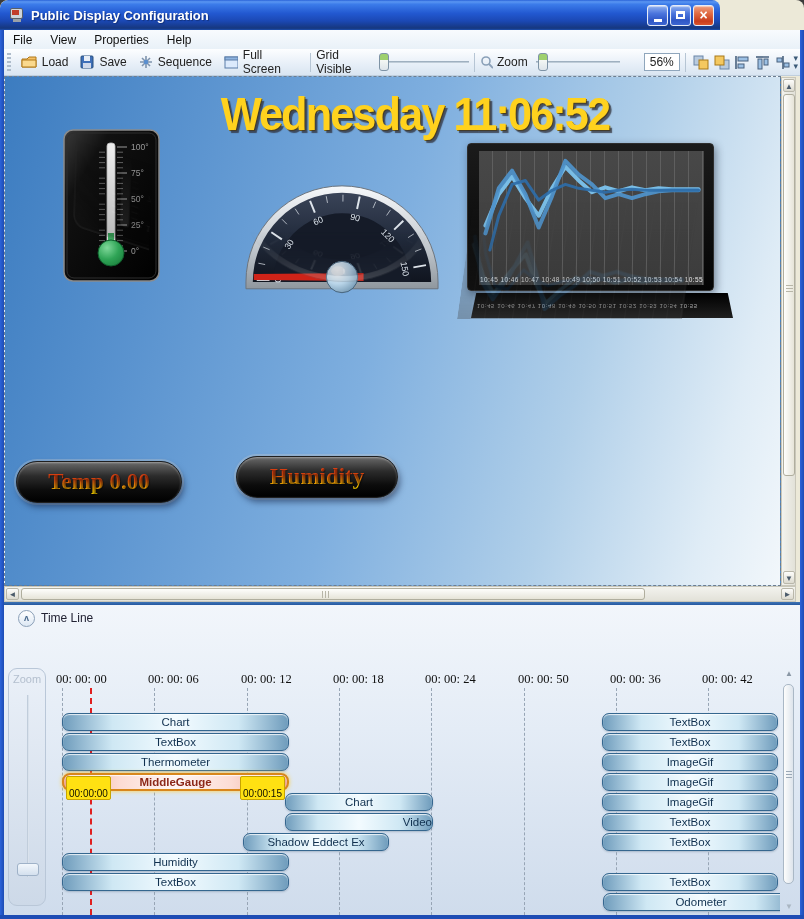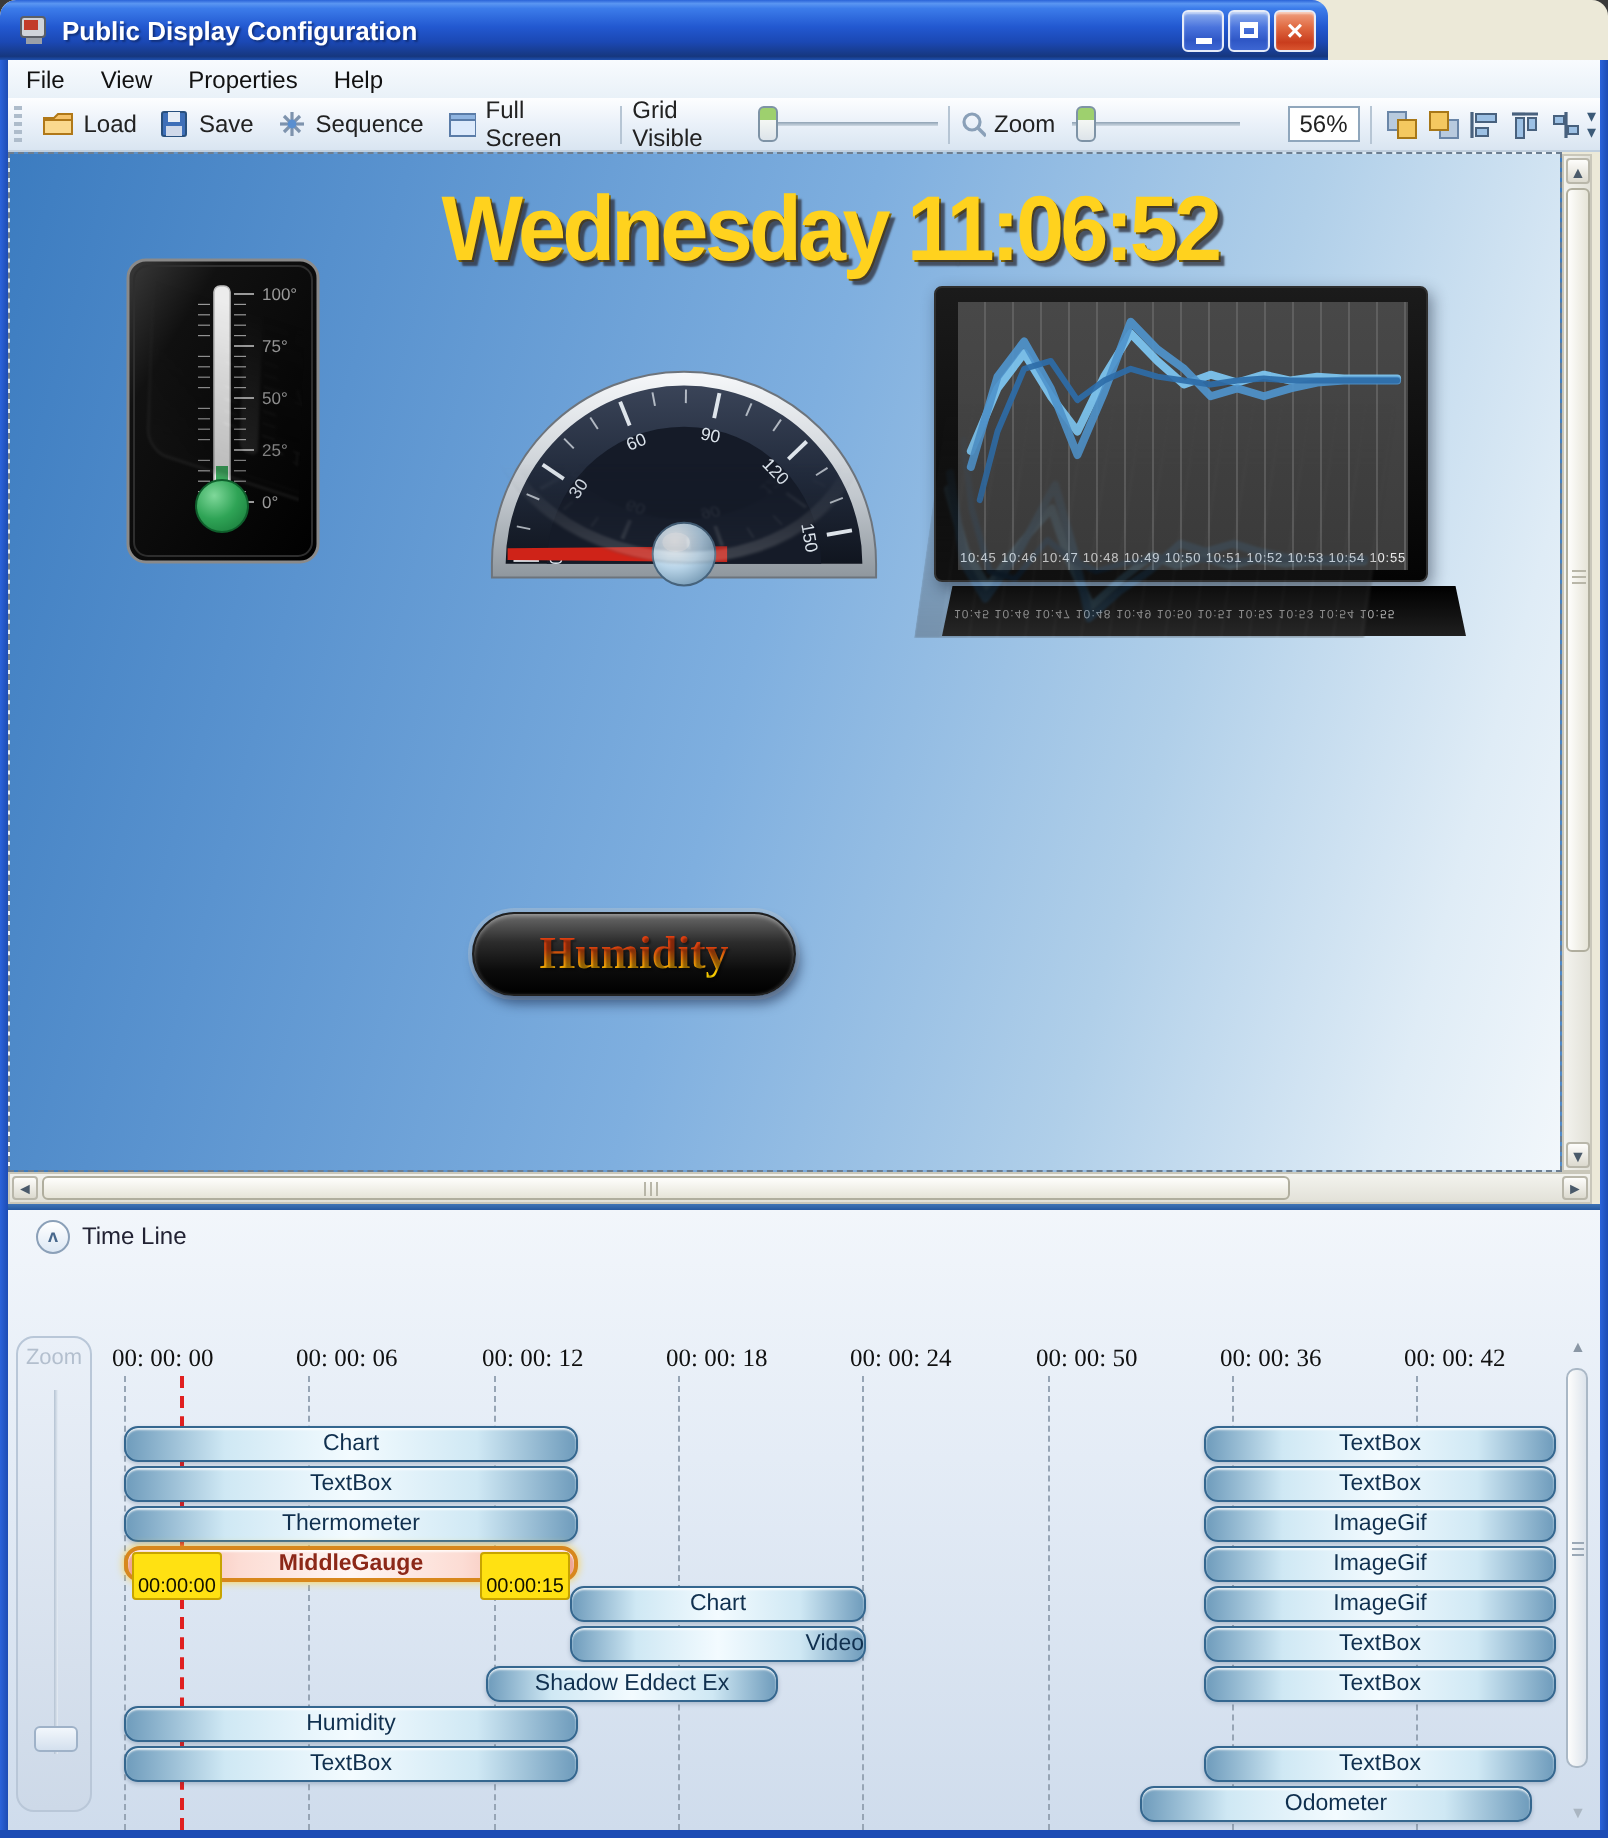--- a/index.html
+++ b/index.html
@@ -1,20 +1,20 @@
 <!DOCTYPE html>
 <html><head>
 <meta charset="utf-8">
 <style>
   html,body{margin:0;padding:0;background:#3a3a3a;}
   *{box-sizing:border-box;}
   .win{position:relative;width:804px;height:919px;font-family:"Liberation Sans",sans-serif;
        background:#ece9d8;overflow:hidden;border-radius:8px 8px 0 0;}
   
-  .titlebar{position:absolute;left:0;top:0;width:664px;height:30px;border-radius:8px 8px 0 0;
+  .titlebar{position:absolute;left:0;top:0;width:720px;height:30px;border-radius:8px 8px 0 0;
     background:linear-gradient(180deg,#2a63d8 0%,#5a96f2 6%,#3c7cea 14%,#2258d0 45%,#1b48b4 70%,#16377e 94%,#1d4fae 100%);
     display:flex;align-items:center;padding:0 6px;}
   .title-icon{width:17px;height:16px;margin:0 5px 0 3px;position:relative;}
   .title-icon .mon{position:absolute;left:1px;top:1px;width:13px;height:11px;background:#cfd4da;border:1px solid #5a5f66;border-radius:2px;}
   .title-icon .scr{position:absolute;left:3px;top:3px;width:7px;height:5px;background:#c23c2a;}
   .title-icon .base{position:absolute;left:4px;top:12px;width:8px;height:3px;background:#9aa0a8;}
   .title-text{color:#fff;font-weight:bold;font-size:13px;text-shadow:1px 1px 1px #12327e;flex:1;}
   .winbtn{width:21px;height:21px;border-radius:3px;border:1px solid #e6ecf8;margin-left:2px;
     display:flex;align-items:center;justify-content:center;color:#fff;font-weight:bold;
     background:linear-gradient(180deg,#8fb0ef 0%,#4a74dd 40%,#2f57c6 75%,#3d66d2 100%);
@@ -538,20 +538,23 @@
         <div class="screen">
         <svg width="225" height="118" viewBox="0 0 225 118">
             <polyline points="6.44,74.56 19.76,43.2 33.08,25.56 46.400000000000006,47.12 59.72,64.75999999999999 73.04,37.32 86.36,15.76 99.68,29.48 113,41.24 126.32000000000001,36.34 139.64,40.26 152.96,36.34 166.28,39.28 179.60000000000002,37.32 192.92,38.3 219.56,38.3" fill="none" stroke="#7ec8f4" stroke-width="4" stroke-linejoin="round" stroke-linecap="round" opacity="0.92"></polyline>
             <polyline points="6.44,82.4 19.76,37.32 33.08,19.68 46.400000000000006,43.2 59.72,76.52 73.04,45.16 86.36,9.879999999999999 99.68,23.6 113,33.4 126.32000000000001,47.12 139.64,43.2 152.96,47.12 166.28,43.2 179.60000000000002,40.26 192.92,39.28 219.56,39.28" fill="none" stroke="#4f94cc" stroke-width="4" stroke-linejoin="round" stroke-linecap="round" opacity="0.92"></polyline>
             <polyline points="10.88,99.06 19.76,64.75999999999999 33.08,33.4 46.400000000000006,29.48 59.72,49.080000000000005 73.04,39.28 86.36,33.4 99.68,37.32 113,39.28 126.32000000000001,41.24 139.64,39.28 152.96,38.3 166.28,39.28 179.60000000000002,39.28 192.92,39.28 219.56,39.28" fill="none" stroke="#2e6da8" stroke-width="3" stroke-linejoin="round" stroke-linecap="round" opacity="0.92"></polyline>
           </svg>
         <div class="axis-labels">10:45 10:46 10:47 10:48 10:49 10:50 10:51 10:52 10:53 10:54 10:55</div>
       </div>
       </div>
 
+    <div class="pill temp">
+        <span>Temp 0.00</span>
+      </div>
     <div class="pill humidity">
         <span>Humidity</span>
       </div>
   </div>
 
   <div class="vscroll">
     <div class="sc-arrow v-up">▲</div>
     <div class="v-thumb">
         <div class="grip"></div>
       </div>
@@ -645,21 +648,21 @@
       </div>
       <div class="tl-bar" style="left: 550px; top: 147px; width: 176px;">
         <span>TextBox</span>
       </div>
       <div class="tl-bar" style="left: 550px; top: 167px; width: 176px;">
         <span>TextBox</span>
       </div>
       <div class="tl-bar" style="left: 550px; top: 207px; width: 176px;">
         <span>TextBox</span>
       </div>
-      <div class="tl-bar" style="left: 518px; top: 227px; width: 196px;">
+      <div class="tl-bar" style="left: 551px; top: 227px; width: 196px;">
         <span>Odometer</span>
       </div>
     </div>
 
   <div class="tl-vscroll">
     <div class="tlv-up">▲</div>
     <div class="tlv-thumb">
         <div class="grip"></div>
       </div>
     <div class="tlv-down">▼</div>

